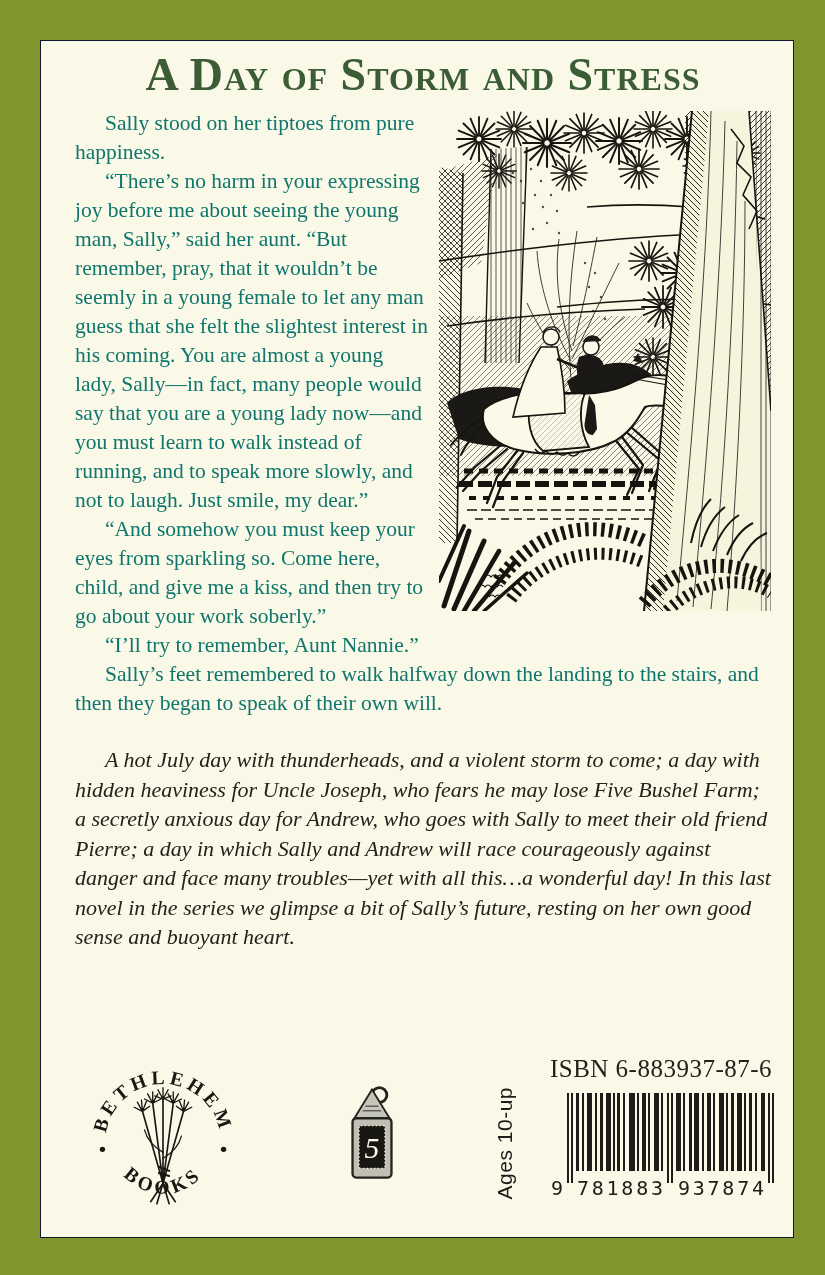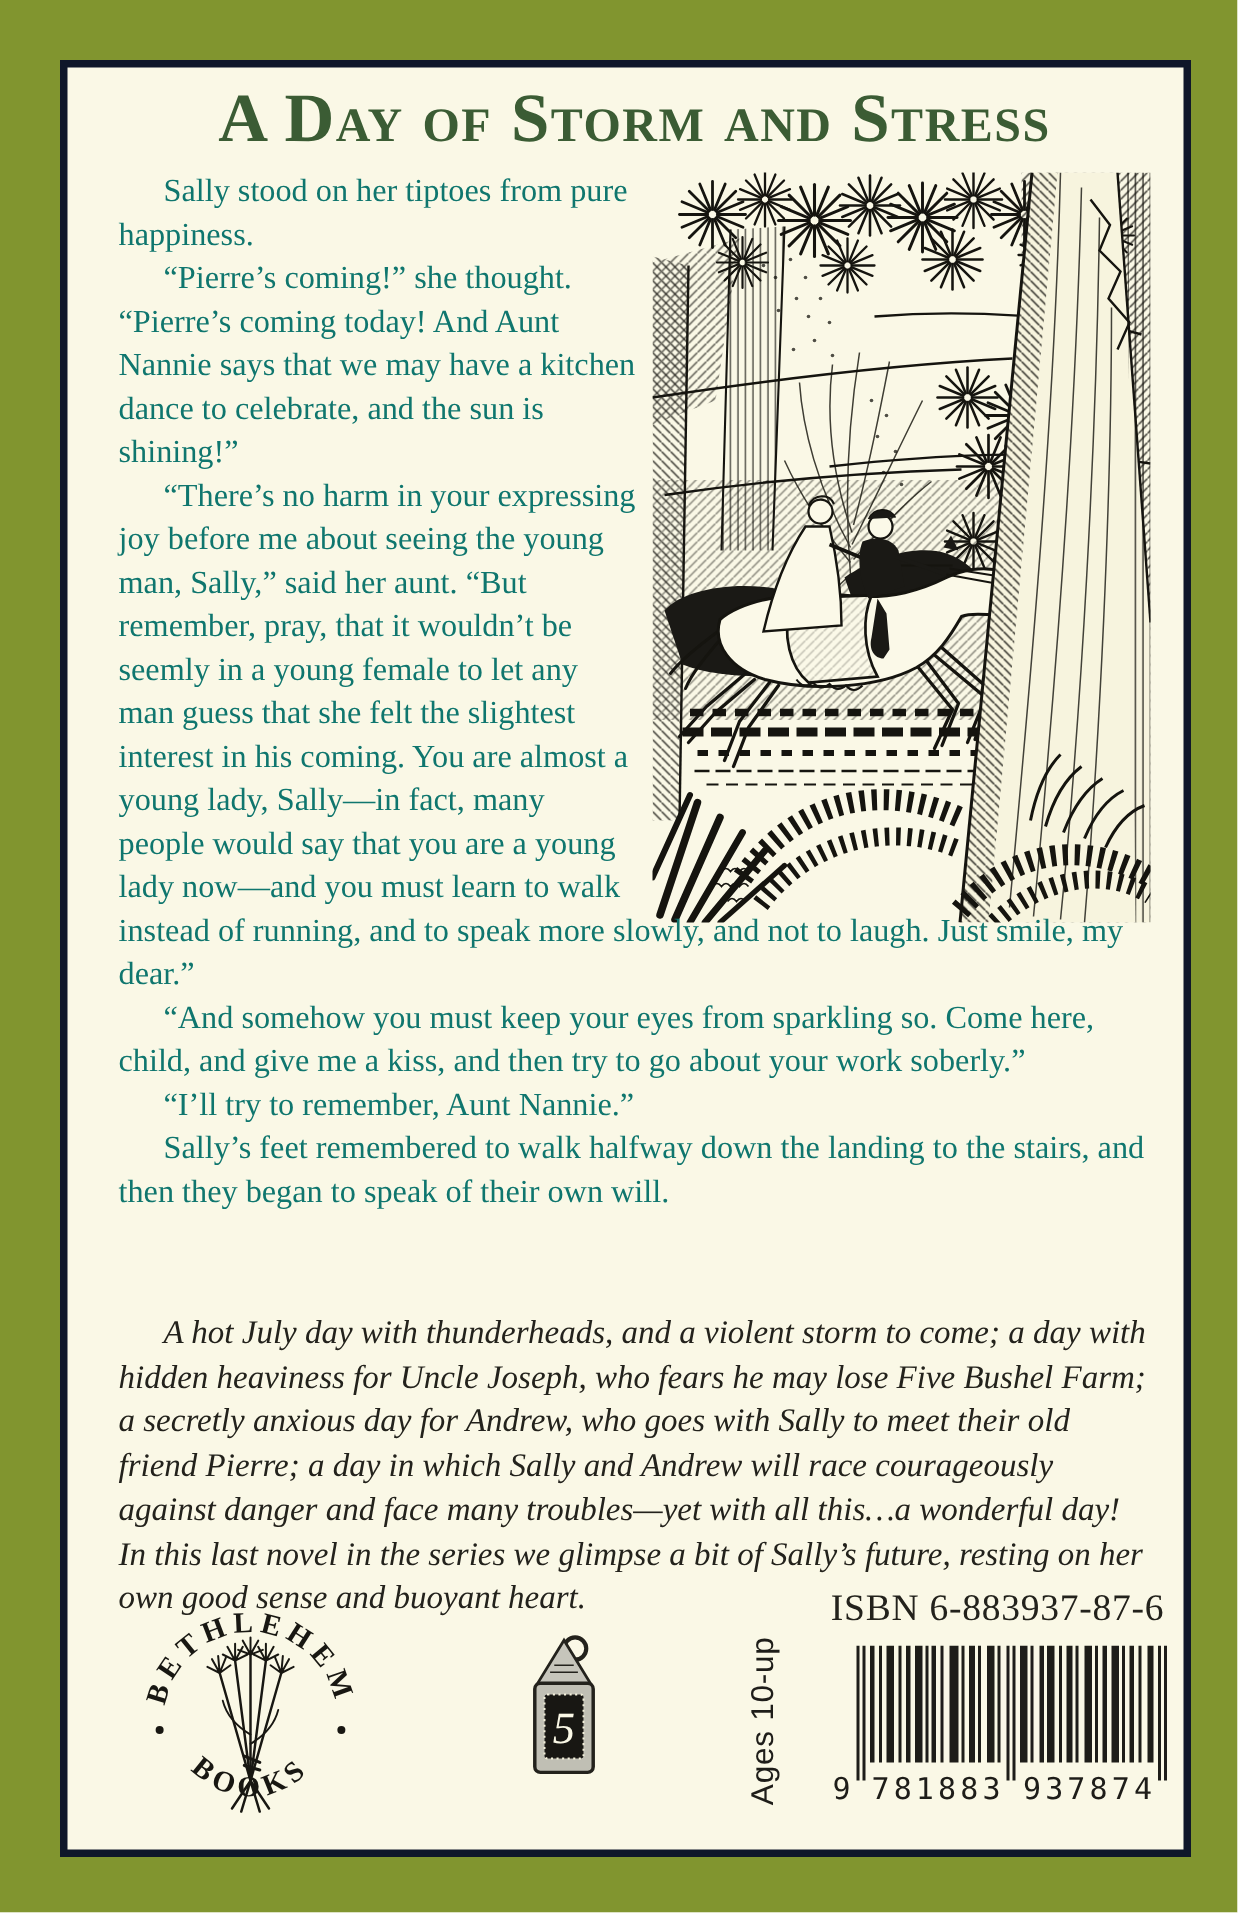--- a/index.html
+++ b/index.html
@@ -1,27 +1,27 @@
 <!DOCTYPE html>
 <html><head>
 <meta charset="utf-8">
 <style>
   html,body{margin:0;padding:0;background:#fff;}
   .cover{position:relative;width:825px;height:1275px;background:#81952f;overflow:hidden;
          font-family:"Liberation Serif",serif;}
   .paper{position:absolute;left:40px;top:40px;right:31px;bottom:37px;
-         background:#faf8e6;border:5px solid #0f172a;box-sizing:border-box;
+         background:#faf8e6;border:1px solid #0f172a;box-sizing:border-box;
          padding:8px 22px 0 34px;}
   .title{margin:0 0 8px 0;text-align:center;color:#3b5c34;
          font-variant:small-caps;font-weight:bold;font-size:46px;line-height:52px;
          letter-spacing:1px;}
   .story p{margin:0;font-size:21.5px;line-height:29px;text-indent:30px;color:#0f766e;}
   .illus{float:right;width:332px;height:500px;margin:2px 0 -18px 10px;}
   .illus svg{display:block;width:332px;height:500px;}
-  .blurb{margin:64px 0 0 0;font-style:italic;font-size:22px;line-height:29.5px;
+  .blurb{margin:27px 0 0 0;font-style:italic;font-size:22px;line-height:29.5px;
          text-indent:30px;color:#23221c;}
   .logo{position:absolute;left:49px;top:1019px;}
   .lantern{position:absolute;left:302px;top:1042px;}
   .isbn{position:absolute;left:480px;top:1014px;width:280px;text-align:center;
         font-size:25px;color:#23221c;letter-spacing:0.5px;}
   .ages{position:absolute;left:452px;top:1046px;height:114px;display:flex;align-items:flex-start;}
   .ages span{writing-mode:vertical-rl;transform:rotate(180deg);
         font-family:"Liberation Sans",sans-serif;font-size:21px;color:#1e1d19;letter-spacing:0.5px;}
   .barcode{position:absolute;left:506px;top:1052px;}
   .btxt{font-family:"DejaVu Sans Mono",monospace;font-size:20px;fill:#1e1d19;}
@@ -233,21 +233,20 @@
             <g stroke="#15140f" stroke-width="1.1" fill="none">
               <path d="M46 466 q3 -4 6 0 q3 -4 6 0 q3 -4 6 0"></path>
               <path d="M40 476 q3 -4 6 0 q3 -4 6 0 q3 -4 6 0 q3 -4 6 0"></path>
               <path d="M50 486 q3 -4 6 0 q3 -4 6 0"></path>
             </g>
           </g>
         </svg>
       </div>
 
       <p>Sally stood on her tiptoes from pure happiness.</p>
-      <p>“Pierre’s coming!” she thought. “Pierre’s coming today! And Aunt Nannie says that we may have a kitchen dance to celebrate, and the sun is shining!”</p>
       <p>“There’s no harm in your expressing joy before me about seeing the young man, Sally,” said her aunt. “But remember, pray, that it wouldn’t be seemly in a young female to let any man guess that she felt the slightest interest in his coming. You are almost a young lady, Sally—in fact, many people would say that you are a young lady now—and you must learn to walk instead of running, and to speak more slowly, and not to laugh. Just smile, my dear.”</p>
       <p>“And somehow you must keep your eyes from sparkling so. Come here, child, and give me a kiss, and then try to go about your work soberly.”</p>
       <p>“I’ll try to remember, Aunt Nannie.”</p>
       <p>Sally’s feet remembered to walk halfway down the landing to the stairs, and then they began to speak of their own will.</p>
     </div>
 
     <p class="blurb">A hot July day with thunderheads, and a violent storm to come; a day with hidden heaviness for Uncle Joseph, who fears he may lose Five Bushel Farm; a secretly anxious day for Andrew, who goes with Sally to meet their old friend Pierre; a day in which Sally and Andrew will race courageously against danger and face many troubles—yet with all this…a wonderful day! In this last novel in the series we glimpse a bit of Sally’s future, resting on her own good sense and buoyant heart.</p>
 
     <div class="logo">
       <svg width="146" height="154" viewBox="0 0 140 150" xmlns="http://www.w3.org/2000/svg">

